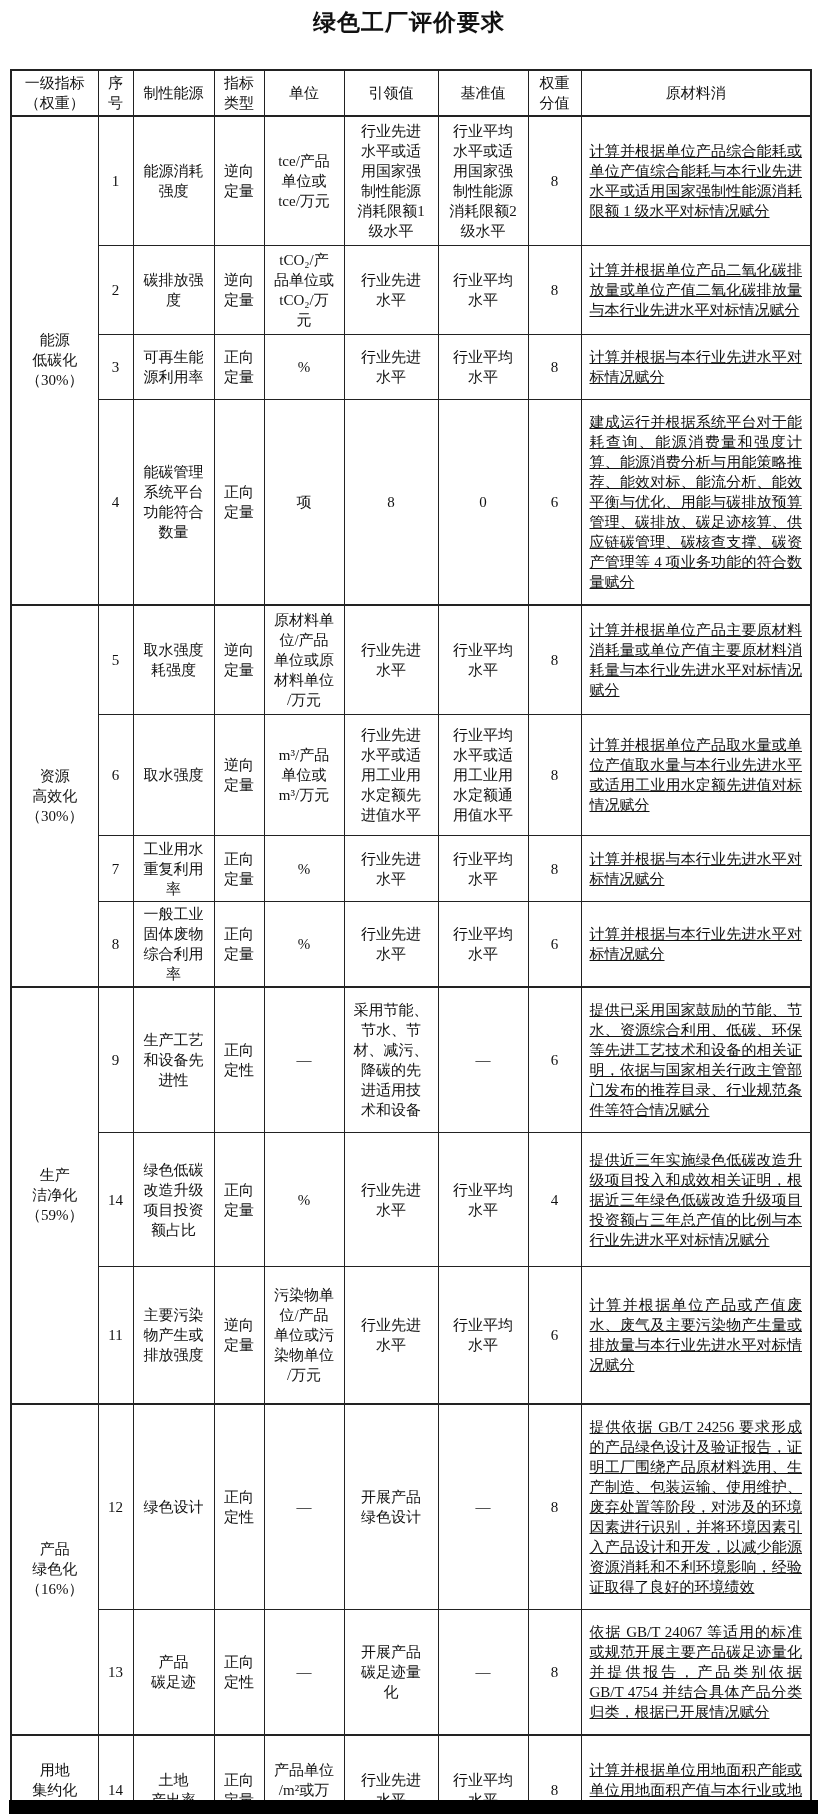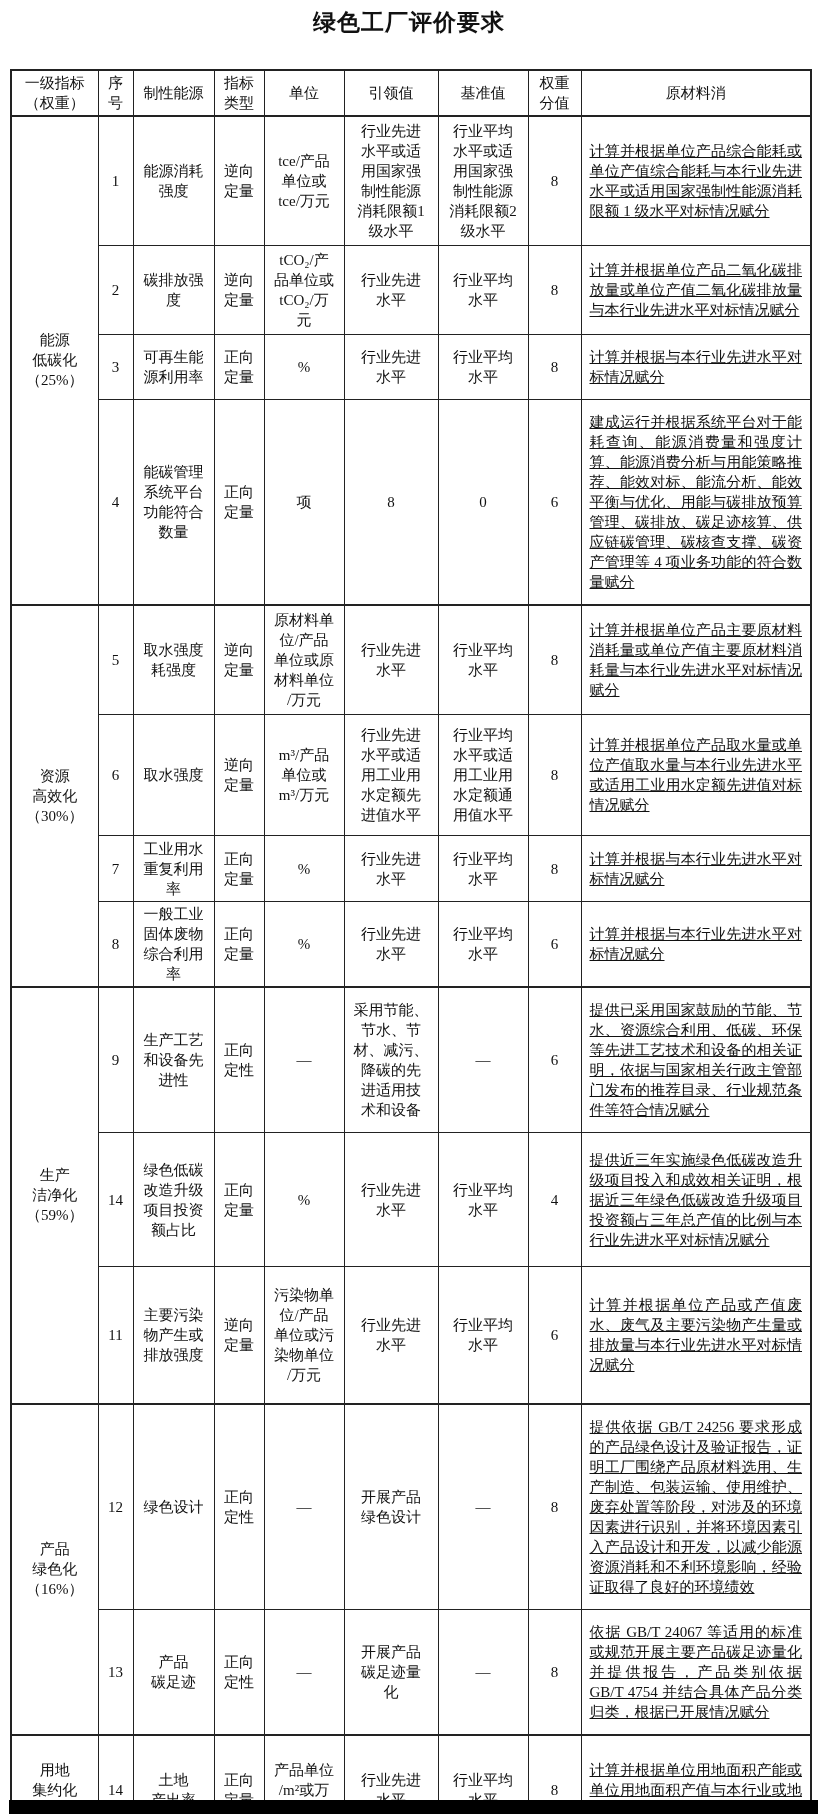--- a/index.html
+++ b/index.html
@@ -92,21 +92,21 @@
         <th>基准值</th>
         <th>权重
 分值</th>
         <th>原材料消</th>
       </tr>
     </thead>
     <tbody>
         <tr style="height: 129px;">
           <td rowspan="4" class="sec-start">能源
 低碳化
-（25%）</td>
+（30%）</td>
           <td class="sec-start">1</td>
           <td class="sec-start">能源消耗
 强度</td>
           <td class="sec-start">逆向
 定量</td>
           <td class="sec-start">tce/产品
 单位或
 tce/万元</td>
           <td class="sec-start">行业先进
 水平或适

